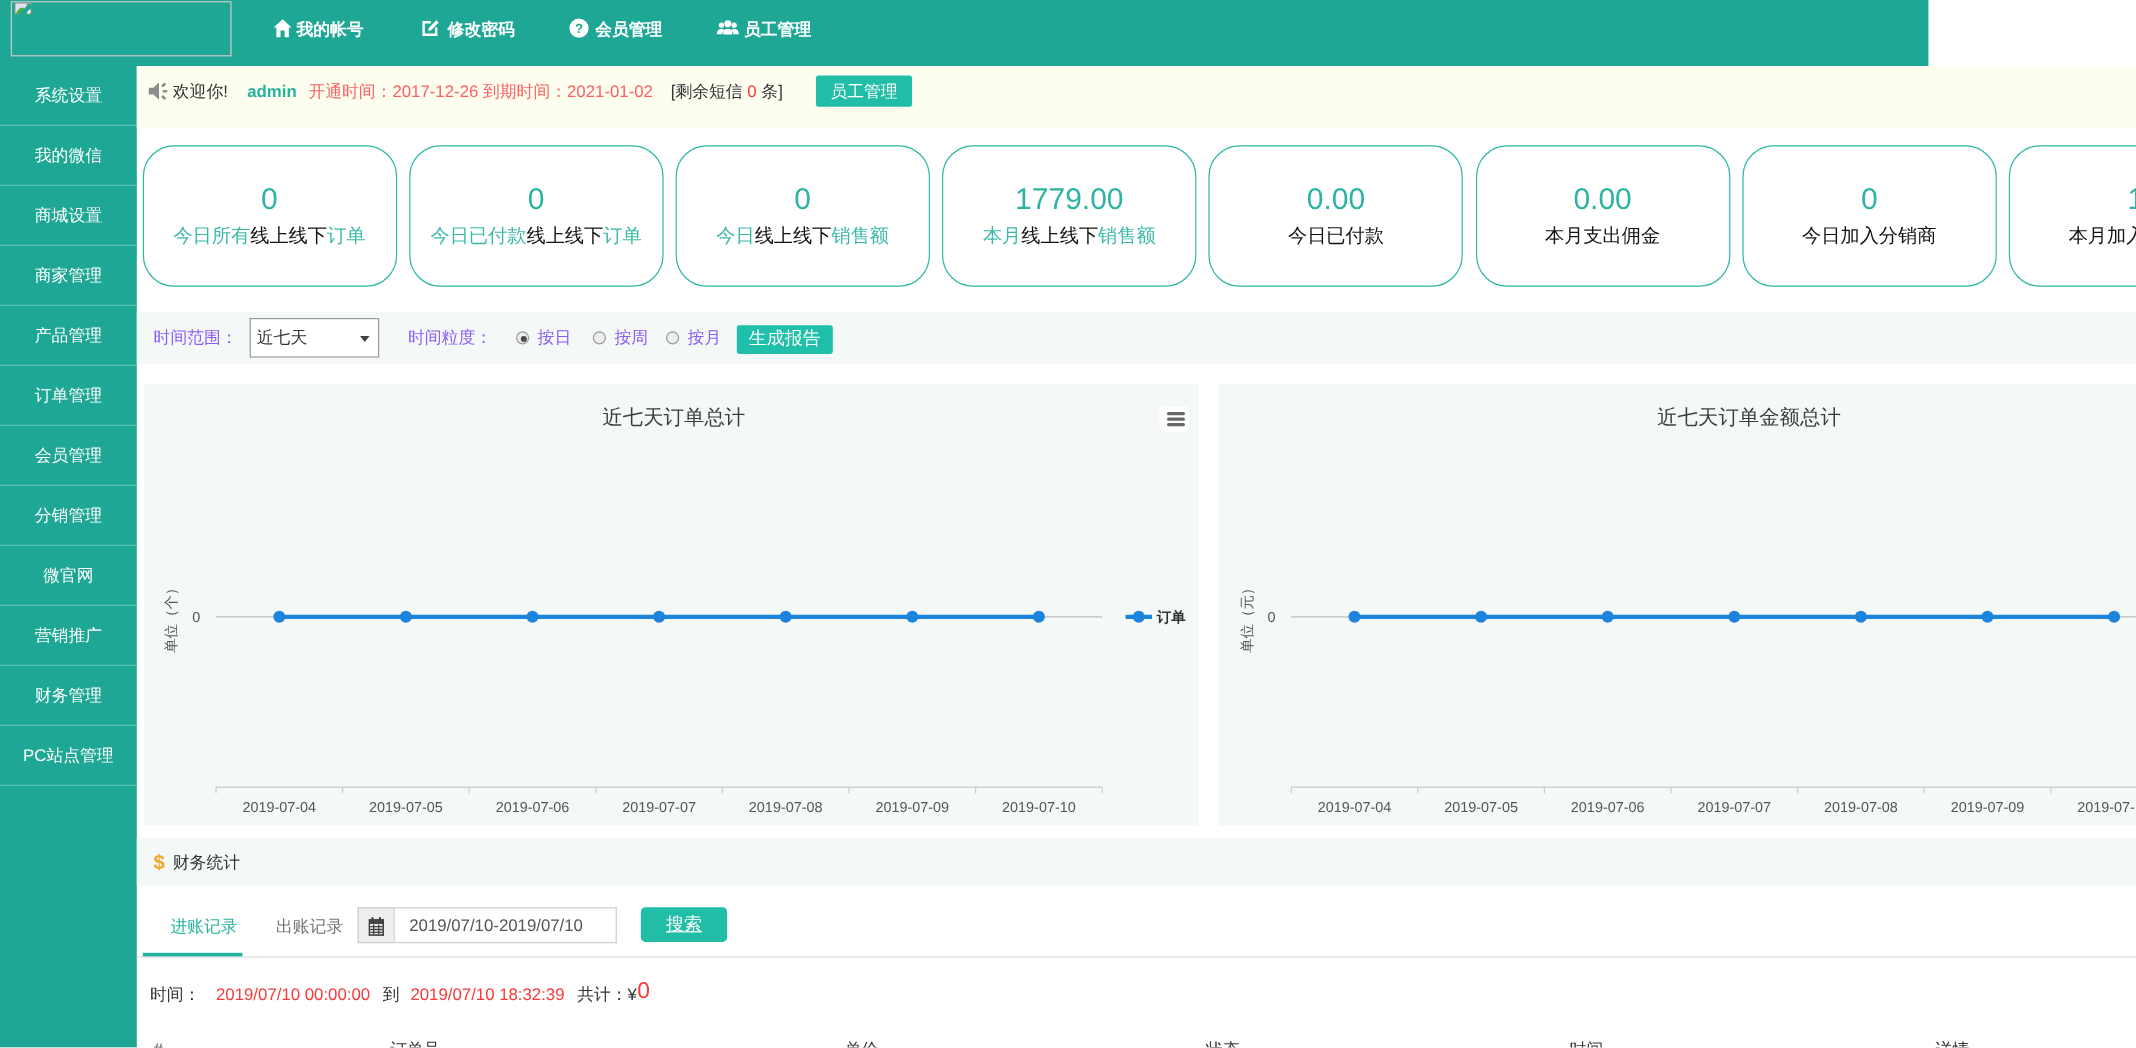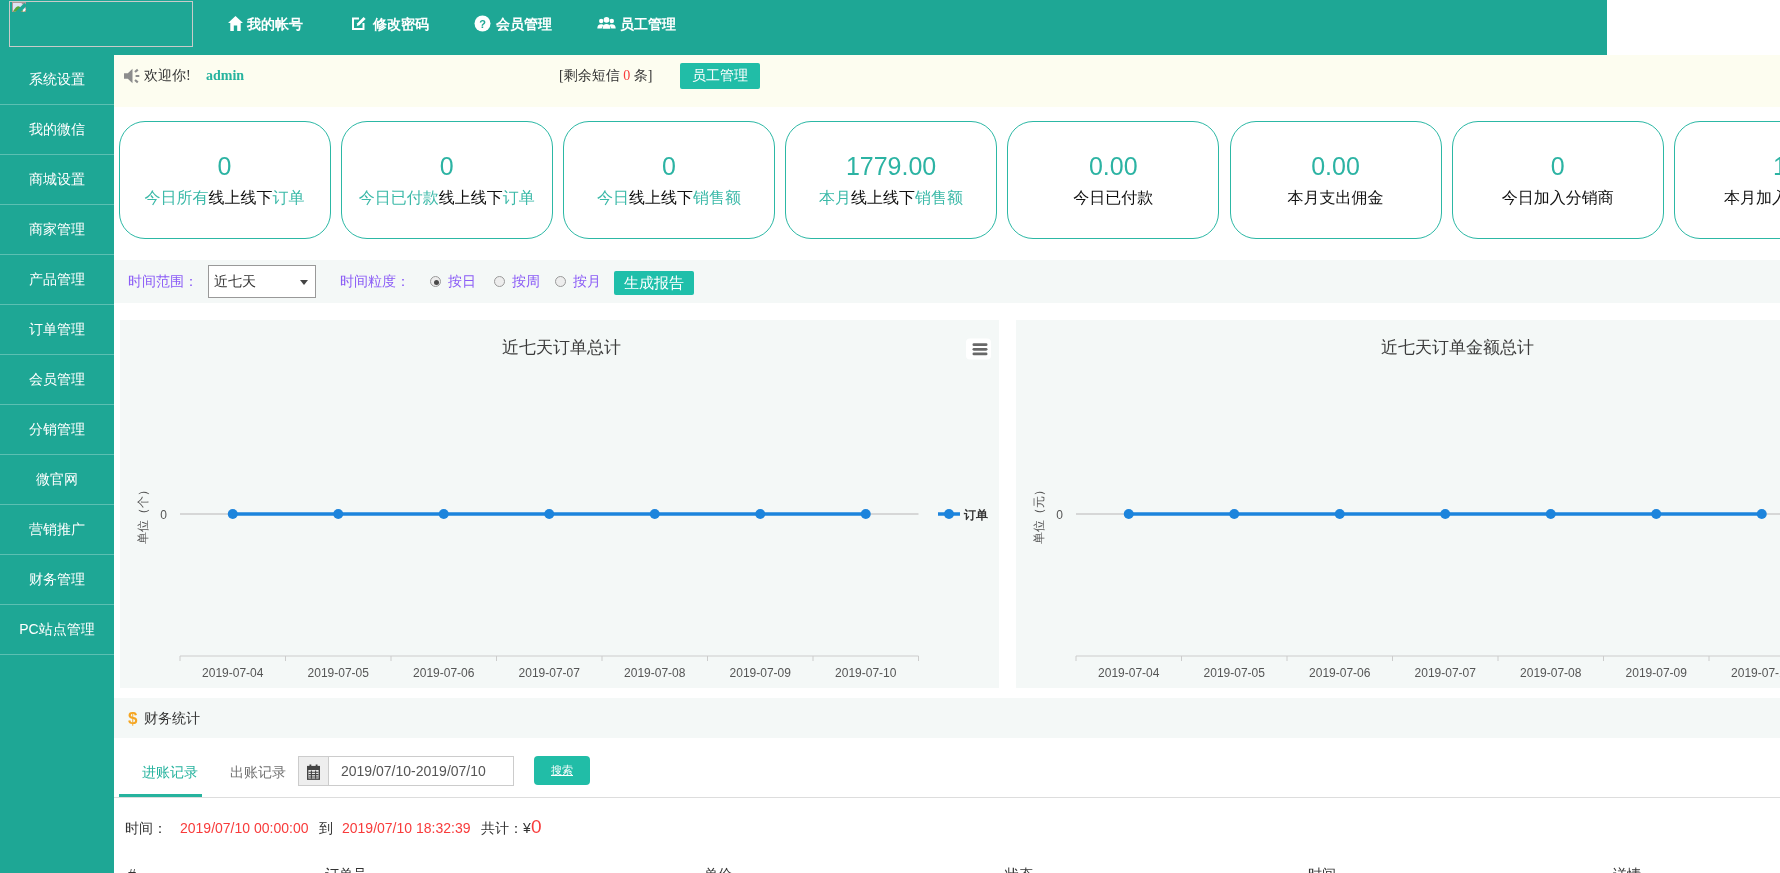--- a/index.html
+++ b/index.html
@@ -9,21 +9,21 @@
 
 #topbar { position:absolute; left:0; top:0; width:1607px; height:55px; background:#1ea795; }
 #logobox { position:absolute; left:9px; top:1px; width:184px; height:46px; border:1px solid #c9cbc9; }
 .navitem { position:absolute; top:0; height:49px; line-height:49px; color:#fff; font-size:14px; font-weight:bold; }
 .navicon { position:absolute; top:15px; }
 
 #sidebar { position:absolute; left:0; top:55px; width:114px; height:818px; background:#1ea795; }
 .sideitem { height:50px; line-height:49px; text-align:center; color:#fff; font-size:14px;
   border-bottom:1px solid rgba(255,255,255,0.28); }
 
-#welcome { position:absolute; left:114px; top:55px; width:1666px; height:52px; background:#fdfdf0;font-family:Liberation Serif, serif; }
+#welcome { position:absolute; left:114px; top:55px; width:1666px; height:52px; background:#fdfdf0; }
 .wtxt { position:absolute; top:0; height:42px; line-height:42px; font-size:14px; }
 #buybtn { position:absolute; left:566px; top:8px; width:80px; height:26px; line-height:26px;
   text-align:center; background:#21bda7; color:#fff; font-size:14px; border-radius:2px; }
 
 .card { position:absolute; top:121px; width:212px; height:118px; border:1px solid #2cb8a5;
   border-radius:26px; background:#fff; text-align:center; }
 .cnum { margin-top:31px; font-size:25px; color:#2cb3a3; line-height:27px; }
 .clabel { margin-top:7px; font-size:16px; color:#3bb9a8; line-height:22px; }
 .clabel b { color:#111; font-weight:normal; }
 .cdark { color:#111; }
@@ -46,22 +46,22 @@
 #chartR { left:1016px; width:879px; }
 .ctitle { position:absolute; top:336px; font-size:17px; color:#3c3c3c; width:879px; text-align:center; }
 
 #finbar { position:absolute; left:114px; top:698px; width:1666px; height:40px; background:#f4f8f7; }
 #tabs { position:absolute; left:114px; top:752px; width:1666px; height:46px; border-bottom:1px solid #ddd; }
 .tab { position:absolute; top:0; height:40px; line-height:40px; font-size:14px;margin-left:12px; }
 #dateaddon { position:absolute; left:184px; top:4px; width:31px; height:30px; background:#eee;
   border:1px solid #ccc; text-align:center; }
 #dateinput { position:absolute; left:215px; top:4px; width:185px; height:30px; background:#fff;
   border:1px solid #ccc; border-left:none; font-size:14px; color:#555; line-height:28px; padding-left:12px; }
-#searchbtn { position:absolute; left:420px; top:4px; width:56px; height:29px; line-height:29px;
-  text-align:center; background:#21bda7; color:#fff; font-size:11px; border-radius:4px;text-decoration:underline; }
+#searchbtn { position:absolute; left:420px; top:4px; width:72px; height:29px; line-height:29px;
+  text-align:center; background:#21bda7; color:#fff; font-size:15px; border-radius:4px;text-decoration:underline; }
 #timerow { position:absolute; left:114px; top:815px; width:1666px; height:24px; font-size:14px; color:#333; }
 .red { color:#f83b3b; }
 
 .th { position:absolute; top:866px; font-size:14px; color:#333; }
 svg { display:block; }
 </style>
 </head>
 <body>
 <div id="topbar">
   <div id="logobox">
@@ -116,20 +116,21 @@
   <div class="sideitem">PC站点管理</div>
 </div>
 
 <div id="welcome">
   <svg style="position:absolute;left:9px;top:12px" width="18" height="18" viewBox="0 0 18 18">
     <path d="M1 6.2 H4.8 L9.5 1.8 V16.2 L4.8 11.8 H1 Z" fill="#8d8d8d"></path>
     <path d="M12 5 L14.8 2.6 M12.6 9 H16.3 M12 13 L14.8 15.4" stroke="#8d8d8d" stroke-width="2.2" fill="none"></path>
   </svg>
   <div class="wtxt" style="left:30px; color:#333;">欢迎你!</div>
   <div class="wtxt" style="left:92px; color:#26b39e; font-weight:bold;">admin</div>
+  <div class="wtxt" style="left:143px; color:#fa6262;">开通时间：2017-12-26 到期时间：2021-01-02</div>
   <div class="wtxt" style="left:445px; color:#333;">[剩余短信 <span class="red">0</span> 条]</div>
   <div id="buybtn">员工管理</div>
 </div>
 
 <div id="cards">
     <div class="card" style="left:118.5px">
       <div class="cnum">0</div>
       <div class="clabel"><span style="color:#3bb9a8">今日所有</span><b>线上线下</b><span style="color:#3bb9a8">订单</span></div>
     </div>
     <div class="card" style="left:340.7px">

